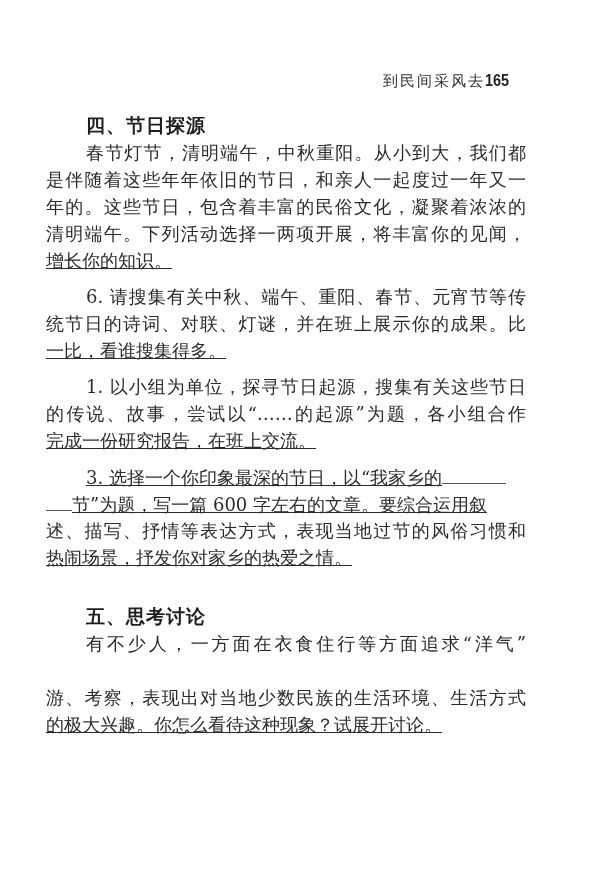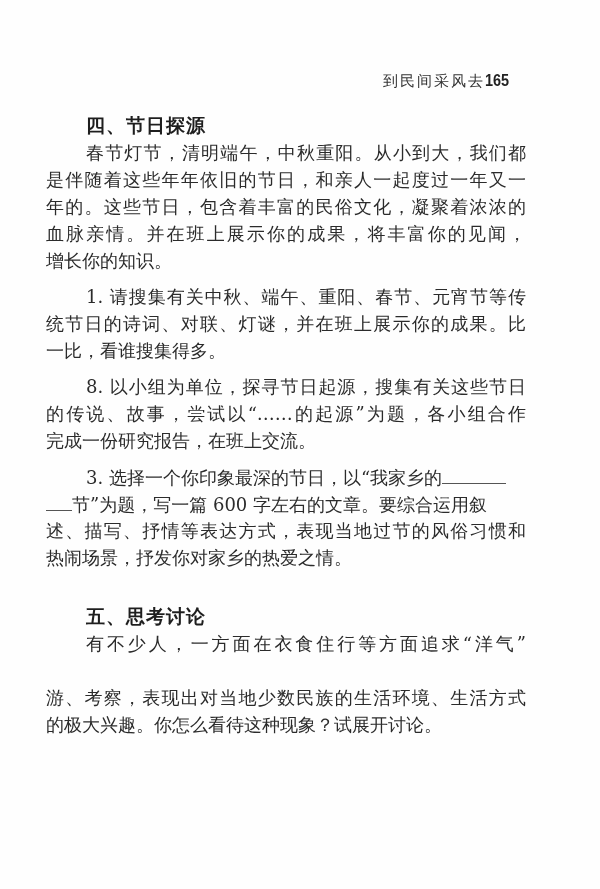--- a/index.html
+++ b/index.html
@@ -20,21 +20,21 @@
       font-size: 17px; font-weight: bold; color: #222;
       font-family: "Liberation Sans", "DejaVu Sans", sans-serif;
       transform: scaleX(0.85); transform-origin: left;
     }
     .line {
       position: absolute; left: 46px; width: 480px;
       font-size: 18px; line-height: 27px; height: 27px;
       white-space: nowrap; text-align: justify; text-align-last: justify;
       color: #2b2b2b;
     }
-    .line.last { text-align-last: left; }
+    .line.last { text-align-last: left; text-decoration: underline; }
     .line.indent { left: 86px; width: 440px; }
     .heading {
       position: absolute; left: 86px;
       font-family: "DejaVu Sans", "Liberation Sans", sans-serif;
       font-weight: bold; font-size: 19px; line-height: 27px;
       color: #1e1e1e; letter-spacing: 1px; text-align: center;
     }
     .blank {
       display: inline-block; border-bottom: 1px solid #555;
       height: 20px; vertical-align: baseline;
@@ -46,28 +46,28 @@
 <div class="page">
 
   <div class="running-head">到民间采风去</div>
   <div class="page-num">165</div>
 
   <div class="heading" style="top:112px">四、节日探源</div>
 
   <div class="line indent" style="top:139px">春节灯节，清明端午，中秋重阳。从小到大，我们都</div>
   <div class="line" style="top:166px">是伴随着这些年年依旧的节日，和亲人一起度过一年又一</div>
   <div class="line" style="top:193px">年的。这些节日，包含着丰富的民俗文化，凝聚着浓浓的</div>
-  <div class="line" style="top:220px">血脉亲情。并在班上展示你的成果，将丰富你的见闻，</div>
+  <div class="line" style="top:220px">清明端午。下列活动选择一两项开展，将丰富你的见闻，</div>
   <div class="line last" style="top:247px">增长你的知识。</div>
 
-  <div class="line indent" style="top:283px">1. 请搜集有关中秋、端午、重阳、春节、元宵节等传</div>
+  <div class="line indent" style="top:283px">6. 请搜集有关中秋、端午、重阳、春节、元宵节等传</div>
   <div class="line last" style="top:337px">一比，看谁搜集得多。</div>
   <div class="line" style="top:310px">统节日的诗词、对联、灯谜，并在班上展示你的成果。比</div>
 
-  <div class="line indent" style="top:373px">8. 以小组为单位，探寻节日起源，搜集有关这些节日</div>
+  <div class="line indent" style="top:373px">1. 以小组为单位，探寻节日起源，搜集有关这些节日</div>
   <div class="line" style="top:400px">的传说、故事，尝试以“……的起源”为题，各小组合作</div>
   <div class="line last" style="top:427px">完成一份研究报告，在班上交流。</div>
 
   <div class="line indent last" style="top:463px">
     <span>3. 选择一个你印象最深的节日，以“我家乡的</span><span class="blank" style="width:64px"></span>
   </div>
   <div class="line last" style="top:490px">
     <span class="blank" style="width:26px"></span><span>节”为题，写一篇 600 字左右的文章。要综合运用叙</span>
   </div>
   <div class="line" style="top:517px">述、描写、抒情等表达方式，表现当地过节的风俗习惯和</div>

